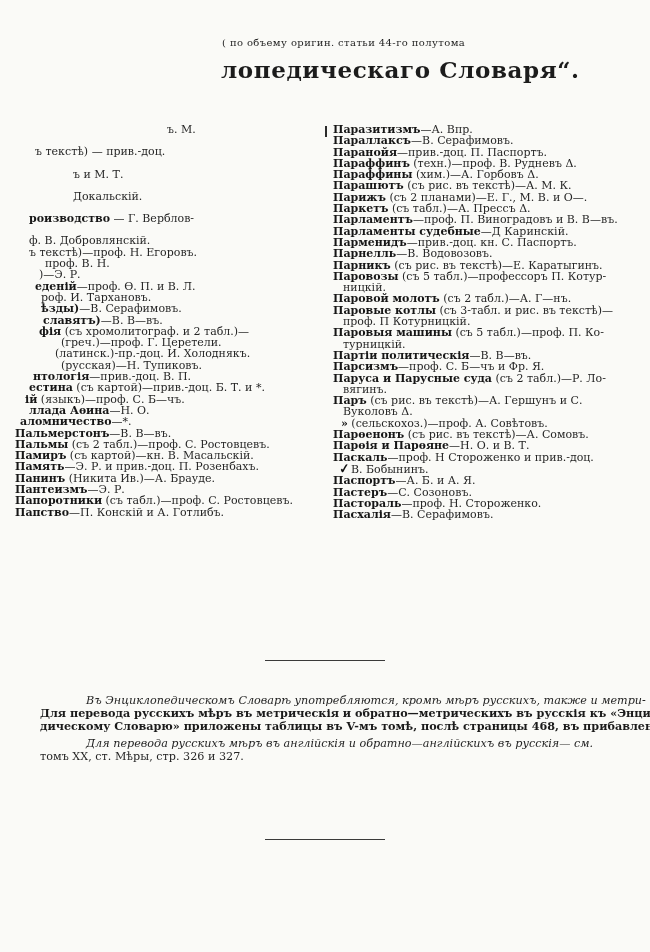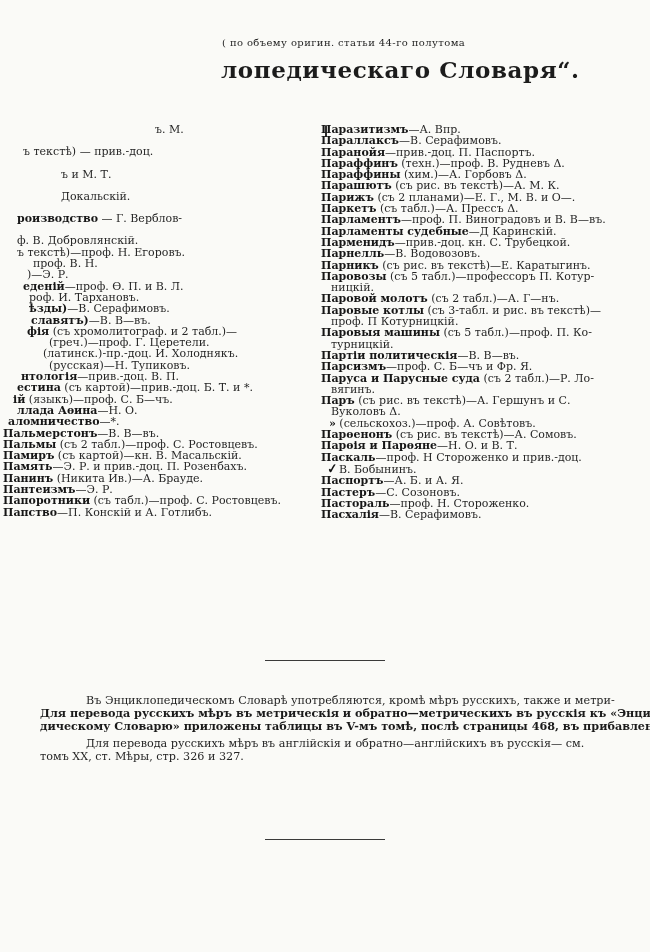--- a/index.html
+++ b/index.html
@@ -17,21 +17,21 @@
     position:absolute;top:37px;left:222px;
     font-size:10px;font-weight:400;letter-spacing:.4px;
     white-space:nowrap;color:#1f1f1f;
   }
   .header-line2{
     position:absolute;top:56px;left:221px;
     font-size:23px;font-weight:700;letter-spacing:.6px;
     white-space:nowrap;color:#1c1c1c;
   }
   .columns{
-    position:absolute;top:124px;left:3px;width:624px;
+    position:absolute;top:124px;left:15px;width:624px;
     display:flex;
   }
   .col{font-size:11px;line-height:11.3px;}
   .col-left{width:308px;}
   .col-right{width:316px;padding-left:10px;box-sizing:border-box;}
   .entry{white-space:nowrap;}
   .entry .term{font-weight:700;color:#161616;}
   .entry .mark{
     font-weight:700;font-size:13px;color:#111;
     display:inline-block;transform:rotate(-6deg);margin-right:1px;
@@ -44,21 +44,21 @@
     position:absolute;left:265px;width:120px;height:1px;
     background:#3a3a3a;border:none;margin:0;
   }
   .rule-top{top:660px;}
   .rule-bottom{top:839px;}
   .notes{
     position:absolute;top:694px;left:40px;width:576px;
     font-size:11.2px;line-height:13px;color:#242424;
   }
   .note-line{white-space:nowrap;}
-  .note-line.first{padding-left:46px;}
+  .note-line.first{padding-left:46px;font-style:italic;}
   .note-line.gap{margin-top:4px;}
   .note-line.bold{font-weight:700;color:#1a1a1a;}
 </style>
 </head>
 <body>
 
 <div class="page">
 
   <div class="header-line1">( по объему оригин. статьи 44-го полутома</div>
 
@@ -103,21 +103,21 @@
         <div class="entry"><span class="term">Паразитизмъ</span><span>—А. Впр.</span></div>
         <div class="entry"><span class="term">Параллаксъ</span><span>—В. Серафимовъ.</span></div>
         <div class="entry"><span class="term">Паранойя</span><span>—прив.-доц. П. Паспортъ.</span></div>
         <div class="entry"><span class="term">Параффинъ</span><span> (техн.)—проф. В. Рудневъ Δ.</span></div>
         <div class="entry"><span class="term">Параффины</span><span> (хим.)—А. Горбовъ Δ.</span></div>
         <div class="entry"><span class="term">Парашютъ</span><span> (съ рис. въ текстѣ)—А. М. К.</span></div>
         <div class="entry"><span class="term">Парижъ</span><span> (съ 2 планами)—Е. Г., М. В. и О—.</span></div>
         <div class="entry"><span class="term">Паркетъ</span><span> (съ табл.)—А. Прессъ Δ.</span></div>
         <div class="entry"><span class="term">Парламентъ</span><span>—проф. П. Виноградовъ и В. В—въ.</span></div>
         <div class="entry"><span class="term">Парламенты судебные</span><span>—Д Каринскій.</span></div>
-        <div class="entry"><span class="term">Парменидъ</span><span>—прив.-доц. кн. С. Трубецкой.</span></div>
+        <div class="entry"><span class="term">Парменидъ</span><span>—прив.-доц. кн. С. Паспортъ.</span></div>
         <div class="entry"><span class="term">Парнелль</span><span>—В. Водовозовъ.</span></div>
         <div class="entry"><span class="term">Парникъ</span><span> (съ рис. въ текстѣ)—Е. Каратыгинъ.</span></div>
         <div class="entry"><span class="term">Паровозы</span><span> (съ 5 табл.)—профессоръ П. Котур-</span></div>
         <div class="entry" style="margin-left: 10px;"><span>ницкій.</span></div>
         <div class="entry"><span class="term">Паровой молотъ</span><span> (съ 2 табл.)—А. Г—нъ.</span></div>
         <div class="entry"><span class="term">Паровые котлы</span><span> (съ 3-табл. и рис. въ текстѣ)—</span></div>
         <div class="entry" style="margin-left: 10px;"><span>проф. П Котурницкій.</span></div>
         <div class="entry"><span class="term">Паровыя машины</span><span> (съ 5 табл.)—проф. П. Ко-</span></div>
         <div class="entry" style="margin-left: 10px;"><span>турницкій.</span></div>
         <div class="entry"><span class="term">Партіи политическія</span><span>—В. В—въ.</span></div>

